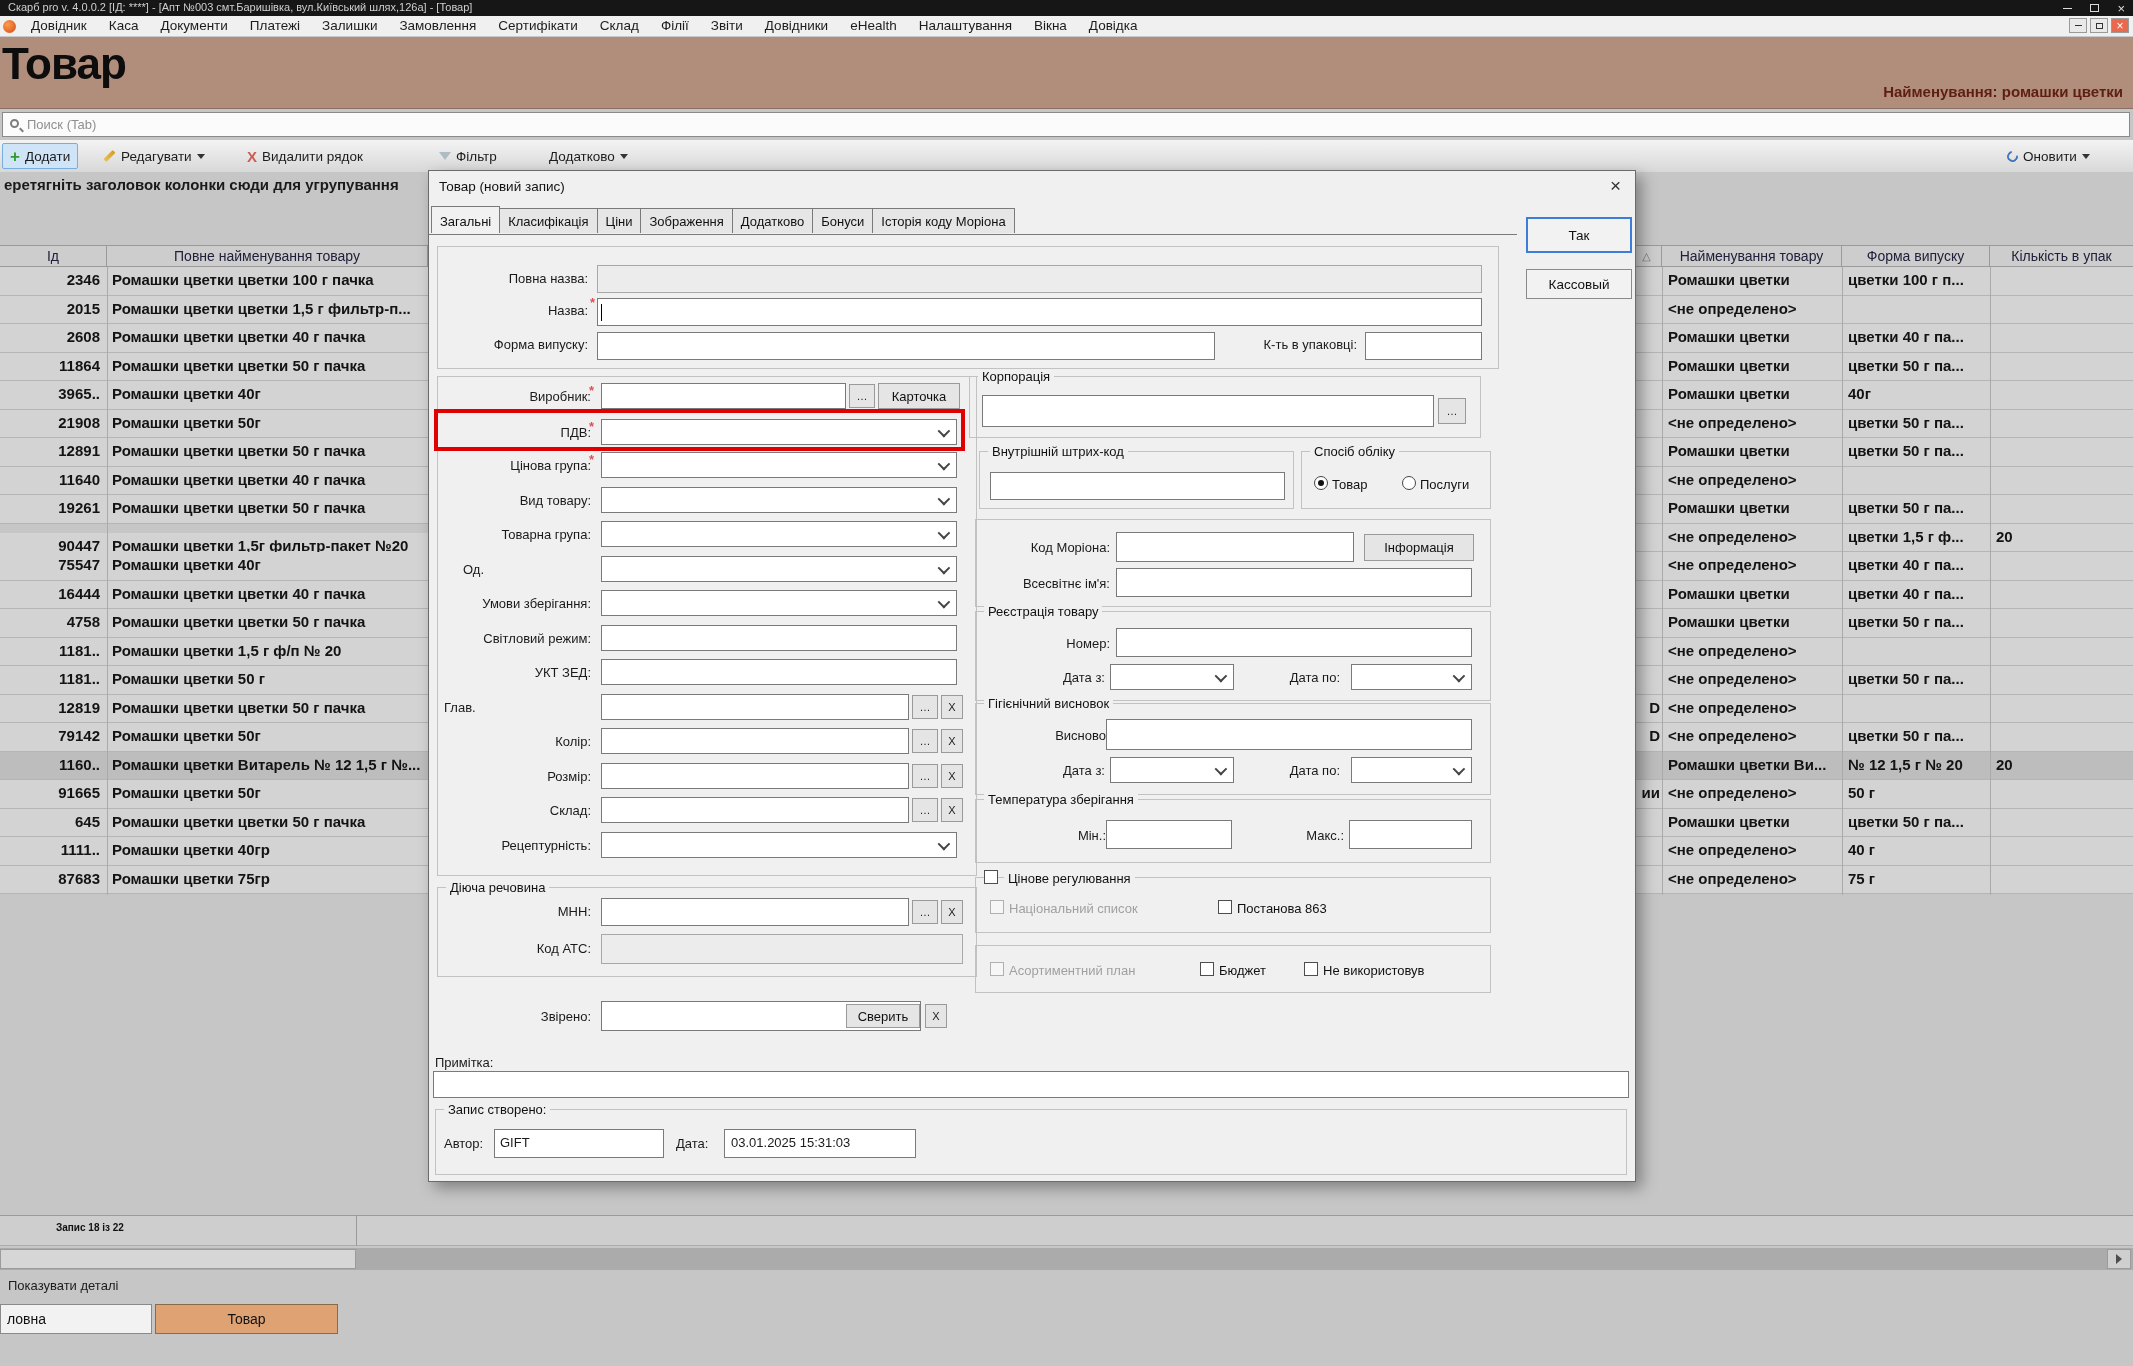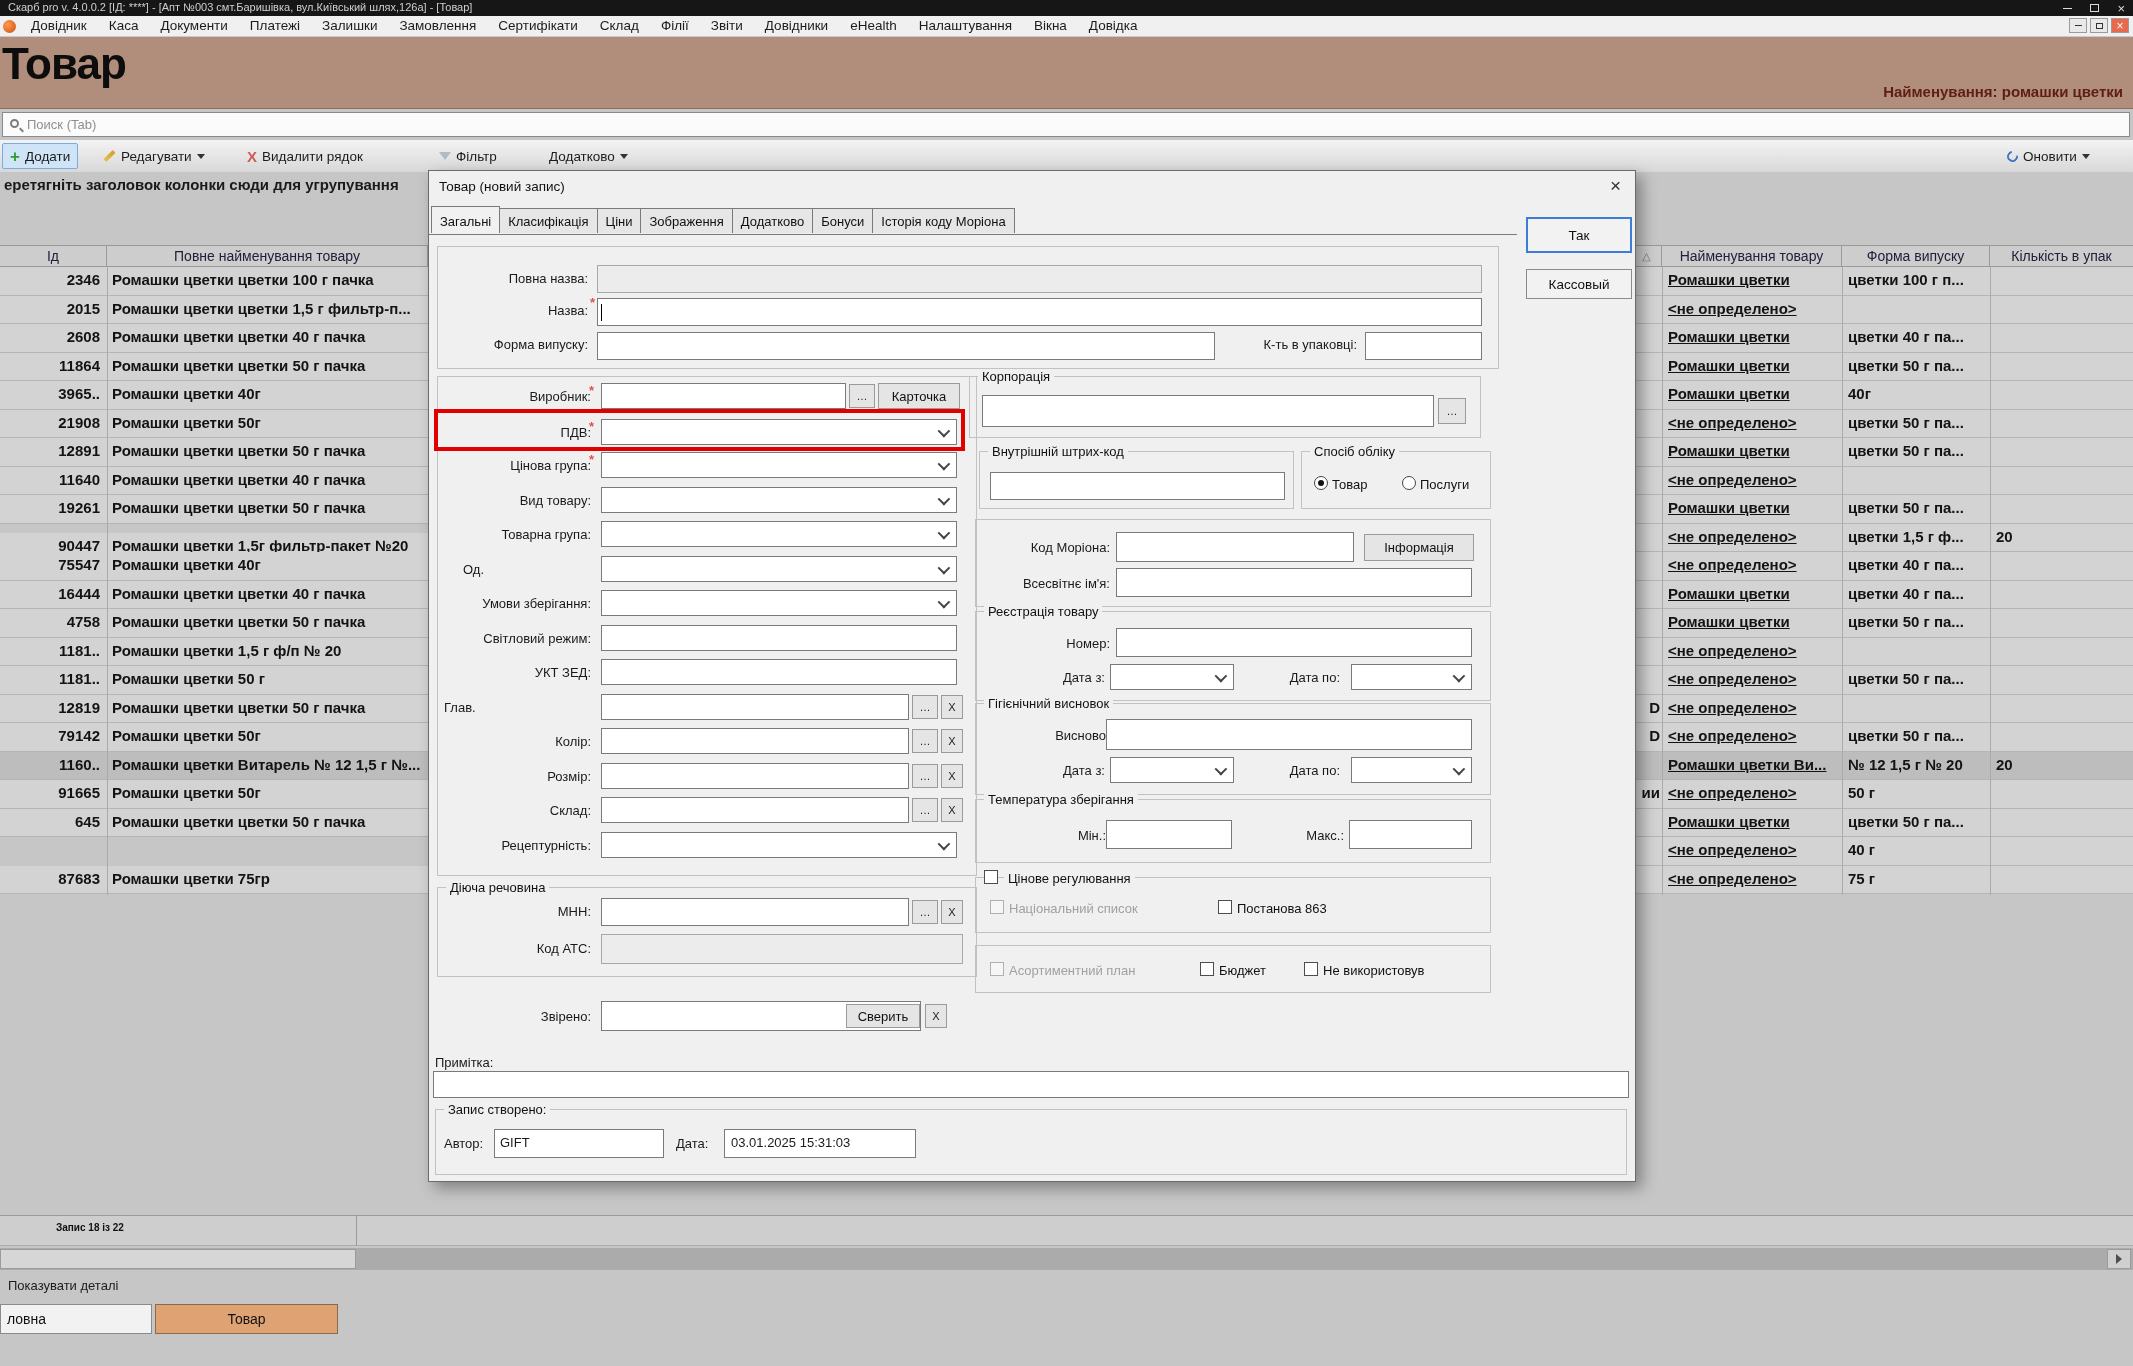--- a/index.html
+++ b/index.html
@@ -54,21 +54,21 @@
   
   .thead { top:245px; height:22px; background:#cdcdcd; border-top:1px solid #9a9a9a; border-bottom:1px solid #9a9a9a; font-size:14px; color:#20203a; display:flex; }
   .thead .hc { height:100%; display:flex; align-items:center; justify-content:center; border-right:1px solid #9a9a9a; overflow:hidden; white-space:nowrap; }
   .rowsc { top:267px; height:628px; overflow:hidden; }
   .trow { position:absolute; left:0; width:100%; height:28.5px; background:#d3d3d3; border-bottom:1px solid #b5b5b5; font-size:15px; font-weight:bold; color:#131313; }
   .trow.sel { background:#bdbdbd; }
   .trow > div { position:absolute; top:4px; white-space:nowrap; overflow:hidden; }
   .cid { left:0; width:100px; text-align:right; }
   .cnm { left:112px; right:0; }
   .cmark { left:0; width:28px; text-align:right; }
-  .crname { left:36px; width:172px;text-decoration:underline; }
+  .crname { left:36px; width:172px; }
   .crform { left:216px; width:140px; }
   .crqty { left:364px; width:130px; }
   .vline { top:267px; width:1px; height:628px; background:#aaaaaa; }
 
   
   .footerband { left:0; top:1215px; width:2133px; height:31px; background:#cecece; border-top:1px solid #9a9a9a; border-bottom:1px solid #adadad; }
   .reccount { position:absolute; left:56px; top:6px; font-size:10px; font-weight:bold; color:#111; }
   .fsep { position:absolute; left:356px; top:0; width:1px; height:30px; background:#9a9a9a; }
   .hscroll { left:0; top:1248px; width:2133px; height:22px; background:#ababab; }
   .hthumb { position:absolute; left:0; top:1px; width:356px; height:20px; background:#d6d6d6; border:1px solid #9b9b9b; }
@@ -291,20 +291,24 @@
         <div class="cnm">Ромашки цветки Витарель № 12 1,5 г №...</div>
       </div>
       <div class="trow" style="top: 513px;">
         <div class="cid">91665</div>
         <div class="cnm">Ромашки цветки 50г</div>
       </div>
       <div class="trow" style="top: 541.5px;">
         <div class="cid">645</div>
         <div class="cnm">Ромашки цветки цветки 50 г пачка</div>
       </div>
+      <div class="trow" style="top: 570px;">
+        <div class="cid">1111..</div>
+        <div class="cnm">Ромашки цветки 40гр</div>
+      </div>
       <div class="trow" style="top: 598.5px;">
         <div class="cid">87683</div>
         <div class="cnm">Ромашки цветки 75гр</div>
       </div>
     </div>
   <div id="rows-right" class="abs rowsc" style="left:1632px; width:501px;">
       <div class="trow" style="top: 0px;">
         <div class="cmark"></div>
         <div class="crname">Ромашки цветки</div>
         <div class="crform">цветки 100 г п...</div>

